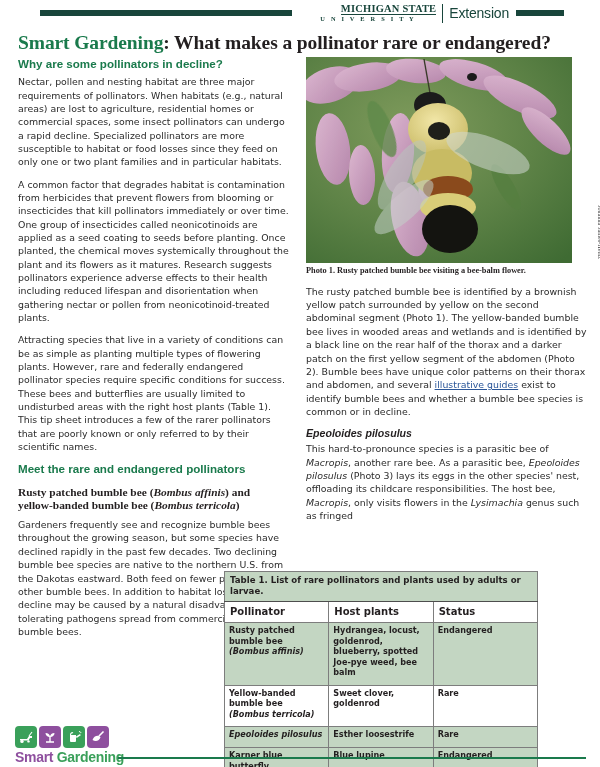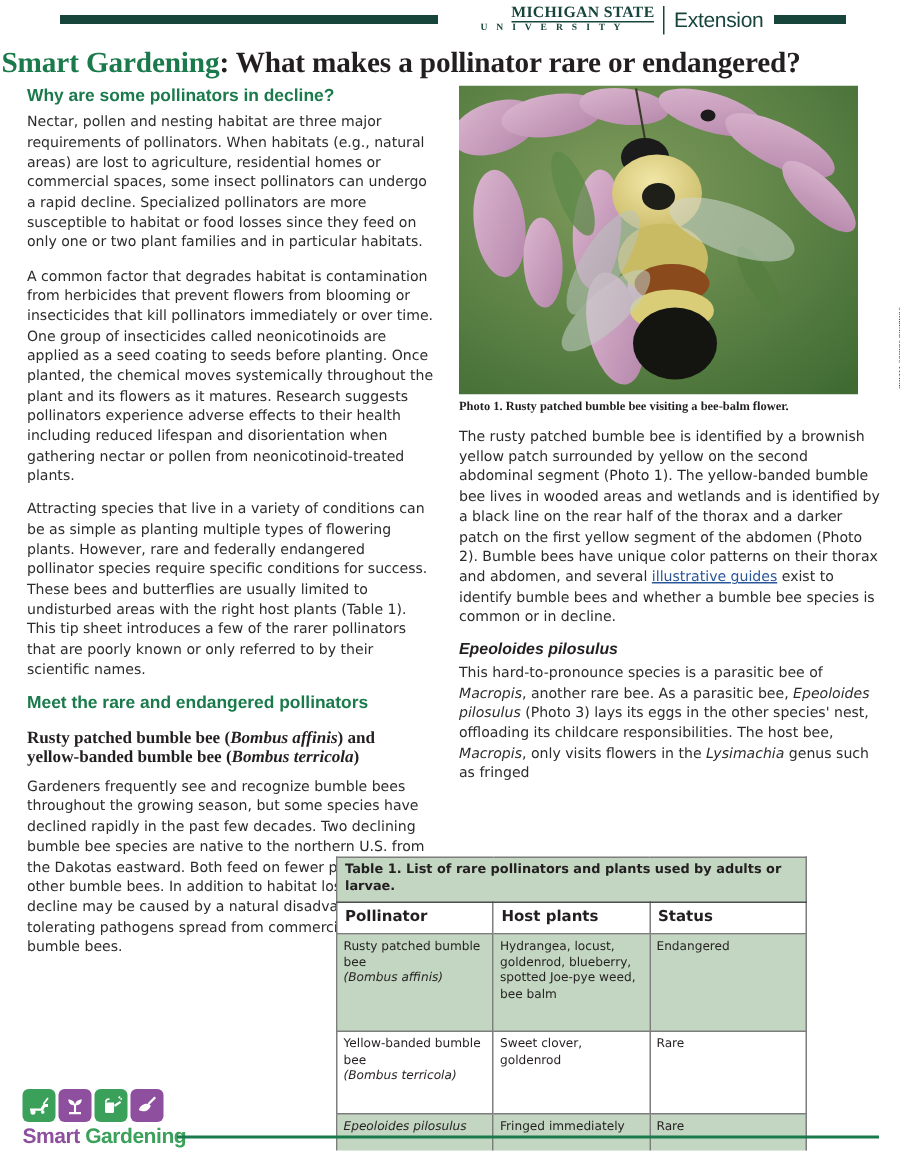--- a/index.html
+++ b/index.html
@@ -68,21 +68,21 @@
     margin: 0 6px;
   }
   .msu-ext {
     font-family: "Liberation Sans", sans-serif;
     font-size: 14px;
     color: #18453B;
     letter-spacing: -0.2px;
   }
 
   
-  .titleblock { padding: 4px 14px 0 1px; }
+  .titleblock { padding: 4px 14px 0 18px; }
   h1.doc-title {
     margin: 2px 0 3px 0;
     font-family: "Liberation Serif", serif;
     font-size: 19.5px;
     font-weight: bold;
     line-height: 1.12;
     color: #231f20;
     letter-spacing: -0.1px;
   }
   h1.doc-title .brand { color: #1a7a4c; }
@@ -179,26 +179,27 @@
   table.t1 {
     width: 100%;
     border-collapse: collapse;
     border: 1.2px solid #4d4d4d;
     font-family: "DejaVu Sans", sans-serif;
     background: #ffffff;
     table-layout: fixed;
   }
   table.t1 td, table.t1 th {
     border: 1px solid #7d7d7d;
-    padding: 2px 4px 20px 4px;
+    padding: 2px 4px 7px 4px;
     font-size: 8.1px;
     line-height: 1.3;
     vertical-align: top;
     text-align: left;
     color: #231f20;
+    font-weight: bold;
   }
   tr.t1-title td {
     background: #c3d6c2;
     font-weight: bold;
     font-size: 8.6px;
     padding: 3px 5px 4px 5px;
     border-bottom: 1.2px solid #4d4d4d;
   }
   tr.t1-head td {
     background: #ffffff;
@@ -393,21 +394,21 @@
           <span class="sci-it">(Bombus terricola)</span>
         </td>
         <td class="c2">Sweet clover, goldenrod</td>
         <td class="c3">Rare</td>
       </tr>
 
       <tr class="shade">
         <td class="c1">
           <span class="sci-it">Epeoloides pilosulus</span>
         </td>
-        <td class="c2">Fringed immediately</td>
+        <td class="c2">Esther loosestrife</td>
         <td class="c3">Rare</td>
       </tr>
 
 
       <tr class="shade">
         <td class="c1">
           <span>Karner blue butterfly</span><br>
           <span class="sci-it">(Lycaeides melissa samuelis)</span>
         </td>
         <td class="c2">Blue lupine</td>

